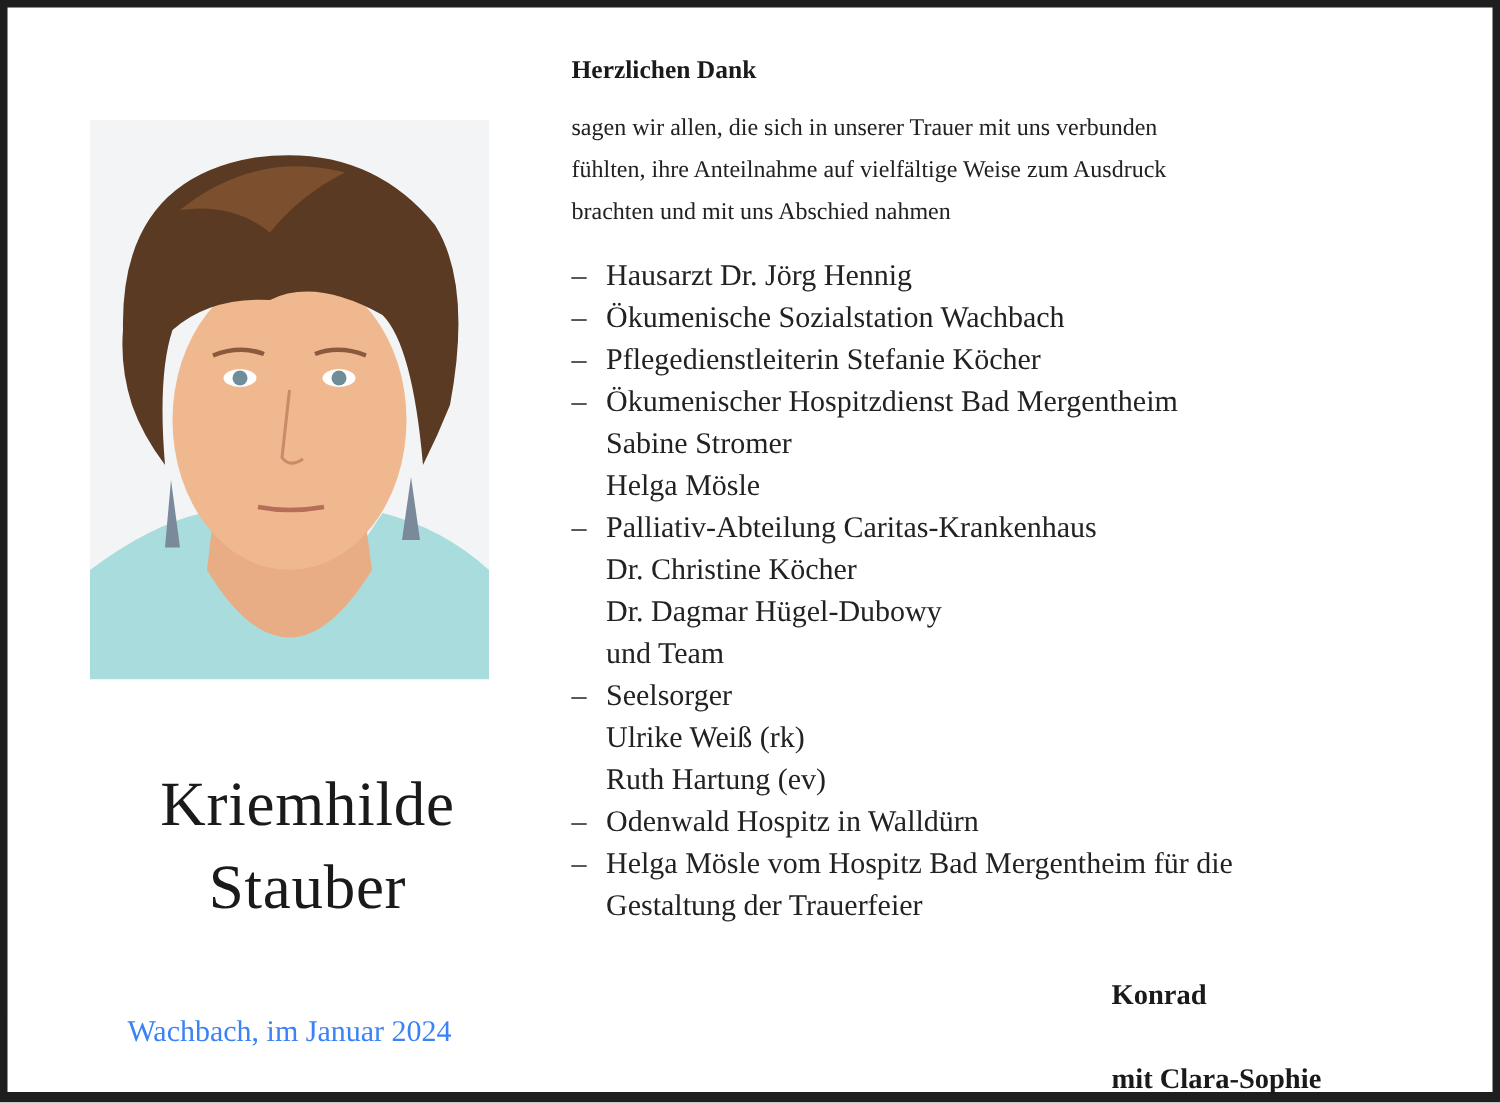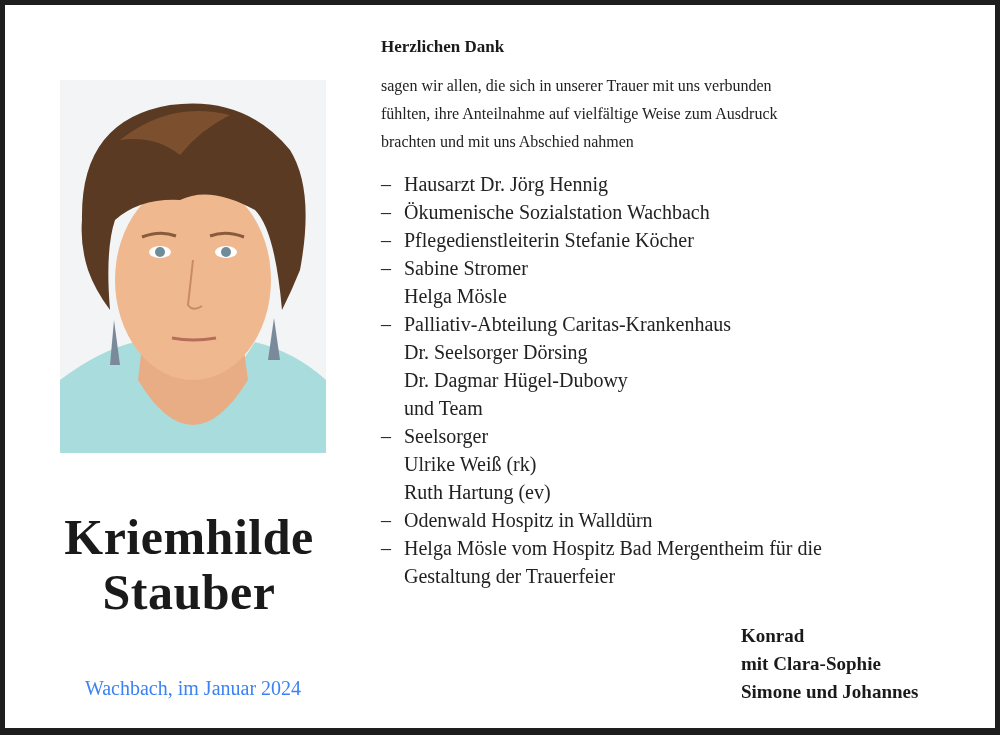--- a/index.html
+++ b/index.html
@@ -32,26 +32,26 @@
       top: 80px;
       width: 266px;
       height: 373px;
       background: #f3f4f5;
       overflow: hidden;
     }
     .photo svg { display: block; width: 100%; height: 100%; }
 
     .name-block {
       position: absolute;
-      left: 36px;
+      left: 52px;
       top: 510px;
       width: 306px;
       text-align: center;
-      font-weight: bold;
-      font-size: 50px;
+      font-weight: normal;
+      font-size: 42px;
       line-height: 55px;
       color: #1a1a1a;
       letter-spacing: 0.5px;
     }
     .name-block div { white-space: nowrap; }
 
     .place-date {
       position: absolute;
       left: 40px;
       top: 676px;
@@ -106,21 +106,21 @@
 
     .signatures {
       position: absolute;
       left: 741px;
       top: 622px;
       font-size: 19px;
       font-weight: bold;
       line-height: 28px;
       color: #1a1a1a;
     }
-    .signatures div { white-space: nowrap; }
+    .signatures div { white-space: nowrap; margin-top: 28px; }
   </style>
 </head>
 <body>
 
 <div class="frame"></div>
 
 <div class="photo">
   <svg viewBox="0 0 266 373" preserveAspectRatio="none">
     <rect x="0" y="0" width="266" height="373" fill="#f3f4f5"></rect>
 
@@ -173,27 +173,28 @@
   <li>
     <span class="dash">–</span>
     <span class="line">Ökumenische Sozialstation Wachbach</span>
   </li>
   <li>
     <span class="dash">–</span>
     <span class="line">Pflegedienstleiterin Stefanie Köcher</span>
   </li>
   <li>
     <span class="dash">–</span>
+    <span class="line">Ökumenischer Hospitzdienst Bad Mergentheim</span>
     <span class="line">Sabine Stromer</span>
     <span class="line">Helga Mösle</span>
   </li>
   <li>
     <span class="dash">–</span>
     <span class="line">Palliativ-Abteilung Caritas-Krankenhaus</span>
-    <span class="line">Dr. Seelsorger Dörsing</span>
+    <span class="line">Dr. Christine Köcher</span>
     <span class="line">Dr. Dagmar Hügel-Dubowy</span>
     <span class="line">und Team</span>
   </li>
   <li>
     <span class="dash">–</span>
     <span class="line">Seelsorger</span>
     <span class="line">Ulrike Weiß (rk)</span>
     <span class="line">Ruth Hartung (ev)</span>
   </li>
   <li>

